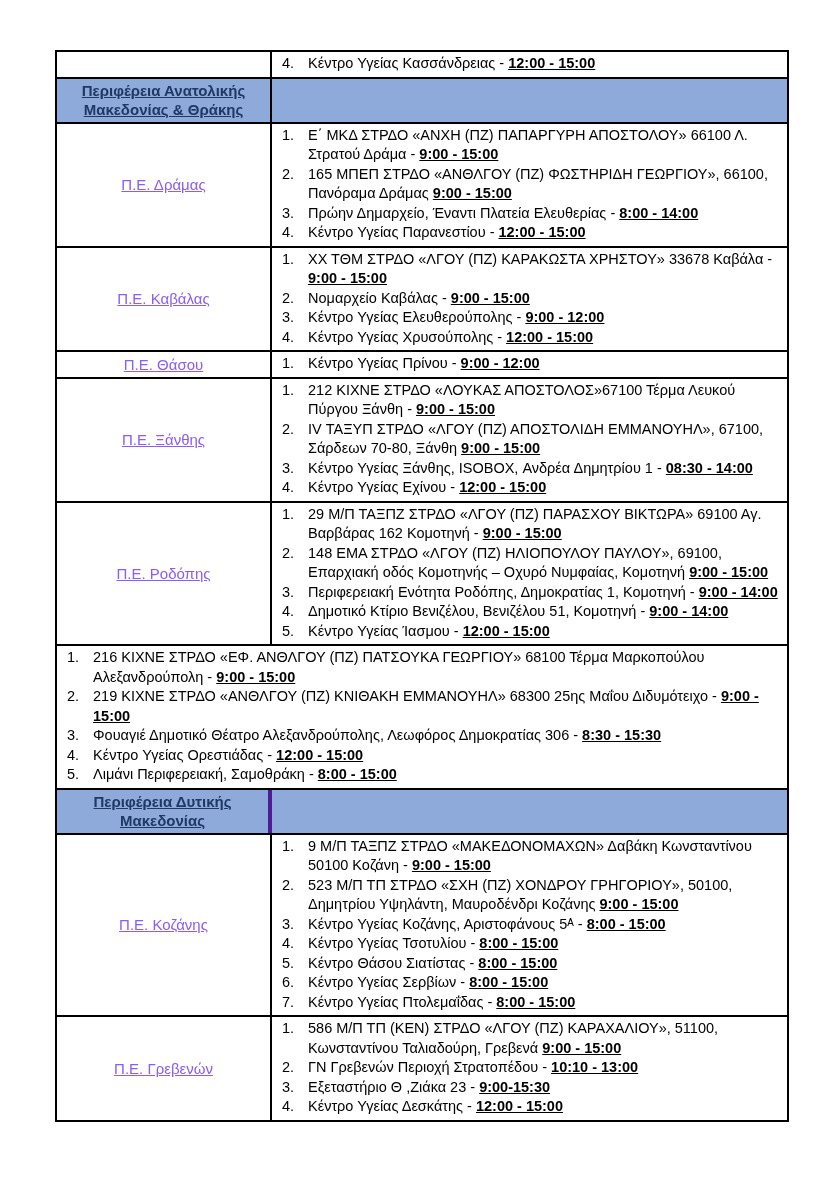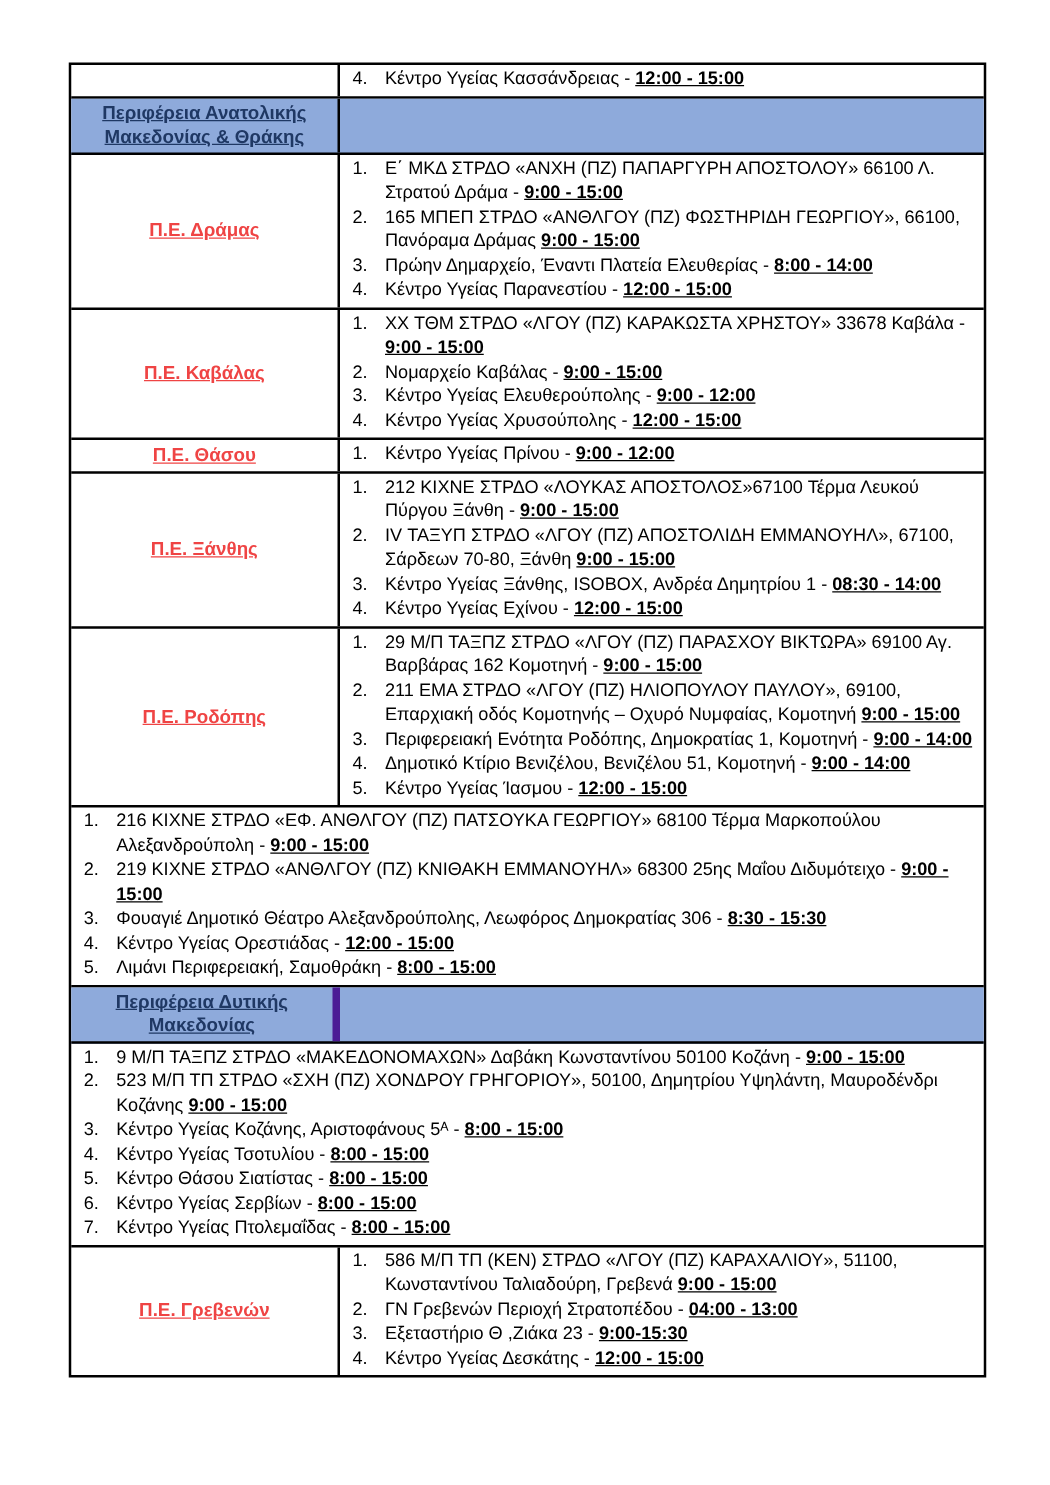--- a/index.html
+++ b/index.html
@@ -57,23 +57,23 @@
   }
   .region-label {
     font-size: 15px;
     font-weight: bold;
     line-height: 19.5px;
     color: #1F3864;
     text-decoration: underline;
   }
   .area-link {
     font-size: 15px;
-    font-weight: bold;
+    font-weight: normal;
     line-height: 19px;
-    color: #ef4444;
+    color: #8b5cf6;
     text-decoration: underline;
     cursor: pointer;
   }
   .item {
     display: flex;
     font-size: 14.5px;
     line-height: 19.5px;
   }
   .num {
     flex: 0 0 26px;
@@ -204,21 +204,21 @@
       <span class="area-link">Π.Ε. Ροδόπης</span>
     </div>
     <div class="cell right">
   <div class="item">
     <span class="num">1.</span>
     <span class="txt"><span class="t">29 Μ/Π ΤΑΞΠΖ ΣΤΡΔΟ «ΛΓΟΥ (ΠΖ) ΠΑΡΑΣΧΟΥ ΒΙΚΤΩΡΑ» 69100 Αγ. Βαρβάρας 162 Κομοτηνή - </span><span class="time">9:00 - 15:00</span></span>
   </div>
 
   <div class="item">
     <span class="num">2.</span>
-    <span class="txt"><span class="t">211 ΕΜΑ ΣΤΡΔΟ «ΛΓΟΥ (ΠΖ) ΗΛΙΟΠΟΥΛΟΥ ΠΑΥΛΟΥ», 69100, Επαρχιακή οδός Κομοτηνής – Οχυρό Νυμφαίας, Κομοτηνή </span><span class="time">9:00 - 15:00</span></span>
+    <span class="txt"><span class="t">148 ΕΜΑ ΣΤΡΔΟ «ΛΓΟΥ (ΠΖ) ΗΛΙΟΠΟΥΛΟΥ ΠΑΥΛΟΥ», 69100, Επαρχιακή οδός Κομοτηνής – Οχυρό Νυμφαίας, Κομοτηνή </span><span class="time">9:00 - 15:00</span></span>
   </div>
 
   <div class="item">
     <span class="num">3.</span>
     <span class="txt"><span class="t">Περιφερειακή Ενότητα Ροδόπης, Δημοκρατίας 1, Κομοτηνή - </span><span class="time">9:00 - 14:00</span></span>
   </div>
 
   <div class="item">
     <span class="num">4.</span>
     <span class="txt"><span class="t">Δημοτικό Κτίριο Βενιζέλου, Βενιζέλου 51, Κομοτηνή - </span><span class="time">9:00 - 14:00</span></span>
@@ -254,27 +254,30 @@
   </div>
 
   <div class="item">
     <span class="num">5.</span>
     <span class="txt"><span class="t">Λιμάνι Περιφερειακή, Σαμοθράκη - </span><span class="time">8:00 - 15:00</span></span>
   </div>
 </div>
   </div>
 
   <div class="row region-row">
-    <div class="cell left" style="border-right:6px solid #4c1d95;">
+    <div class="cell left" style="border-right:4px solid #4c1d95;">
       <span class="region-label">Περιφέρεια Δυτικής Μακεδονίας</span>
     </div>
     <div class="cell right"></div>
   </div>
 
   <div class="row">
+    <div class="cell left">
+      <span class="area-link">Π.Ε. Κοζάνης</span>
+    </div>
     <div class="cell right">
   <div class="item">
     <span class="num">1.</span>
     <span class="txt"><span class="t">9 Μ/Π ΤΑΞΠΖ ΣΤΡΔΟ «ΜΑΚΕΔΟΝΟΜΑΧΩΝ» Δαβάκη Κωνσταντίνου 50100 Κοζάνη - </span><span class="time">9:00 - 15:00</span></span>
   </div>
 
   <div class="item">
     <span class="num">2.</span>
     <span class="txt"><span class="t">523 Μ/Π ΤΠ ΣΤΡΔΟ «ΣΧΗ (ΠΖ) ΧΟΝΔΡΟΥ ΓΡΗΓΟΡΙΟΥ», 50100, Δημητρίου Υψηλάντη, Μαυροδένδρι Κοζάνης </span><span class="time">9:00 - 15:00</span></span>
   </div>
@@ -311,21 +314,21 @@
       <span class="area-link">Π.Ε. Γρεβενών</span>
     </div>
     <div class="cell right">
   <div class="item">
     <span class="num">1.</span>
     <span class="txt"><span class="t">586 Μ/Π ΤΠ (ΚΕΝ) ΣΤΡΔΟ «ΛΓΟΥ (ΠΖ) ΚΑΡΑΧΑΛΙΟΥ», 51100, Κωνσταντίνου Ταλιαδούρη, Γρεβενά </span><span class="time">9:00 - 15:00</span></span>
   </div>
 
   <div class="item">
     <span class="num">2.</span>
-    <span class="txt"><span class="t">ΓΝ Γρεβενών Περιοχή Στρατοπέδου - </span><span class="time">04:00 - 13:00</span></span>
+    <span class="txt"><span class="t">ΓΝ Γρεβενών Περιοχή Στρατοπέδου - </span><span class="time">10:10 - 13:00</span></span>
   </div>
 
   <div class="item">
     <span class="num">3.</span>
     <span class="txt"><span class="t">Εξεταστήριο Θ ,Ζιάκα 23 - </span><span class="time">9:00-15:30</span></span>
   </div>
 
   <div class="item">
     <span class="num">4.</span>
     <span class="txt"><span class="t">Κέντρο Υγείας Δεσκάτης - </span><span class="time">12:00 - 15:00</span></span>

